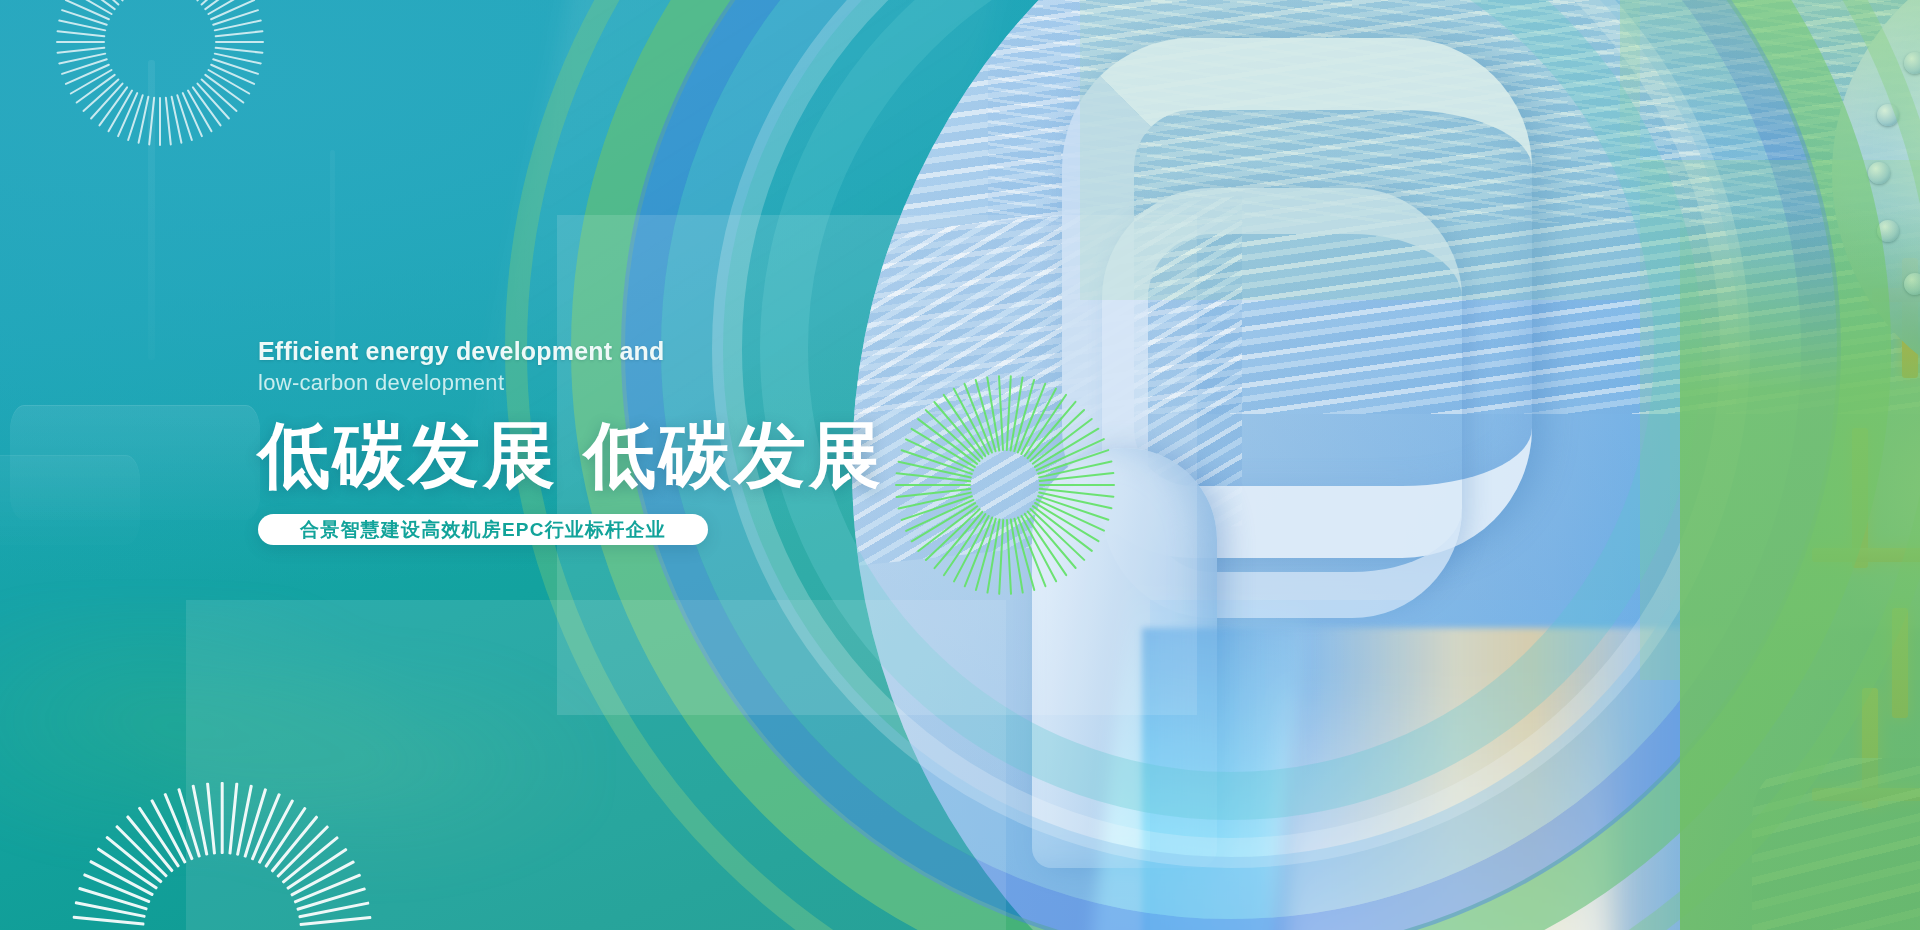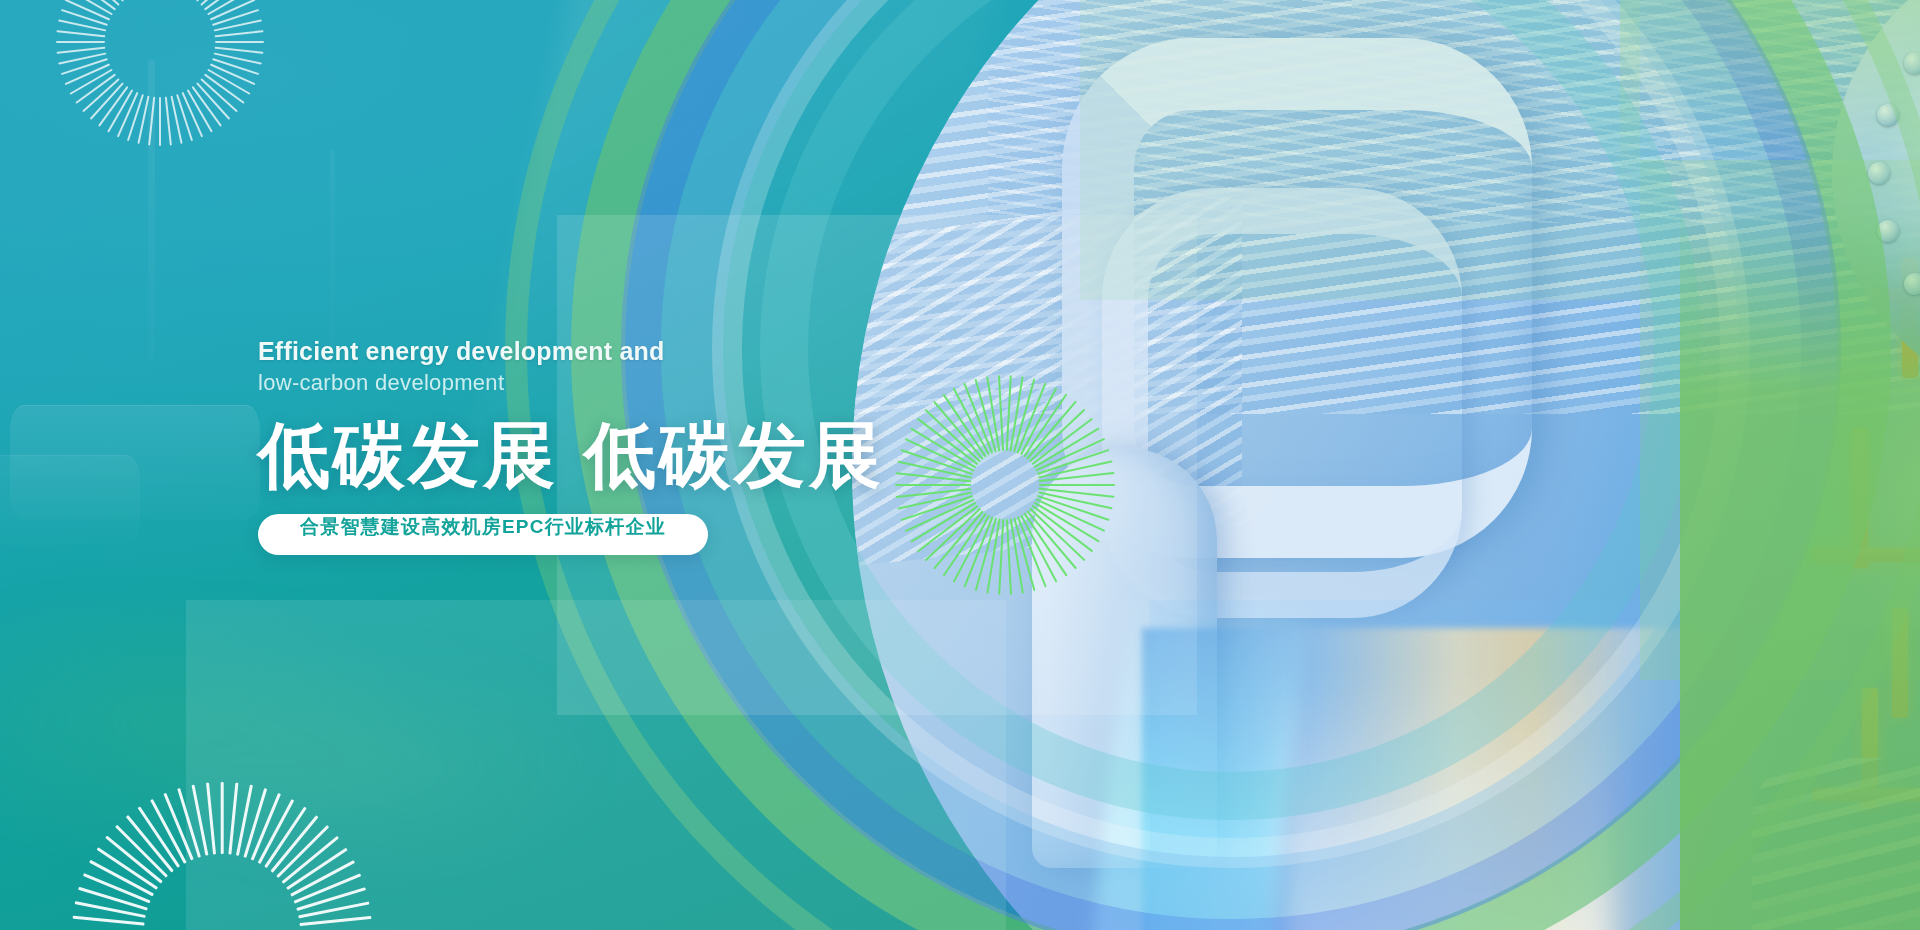--- a/index.html
+++ b/index.html
@@ -206,22 +206,22 @@
     line-height:30px; margin-top:2px; letter-spacing:.3px;
   }
   .cn-head {
     margin-top:14px; font-size:72px; font-weight:700; color:#ffffff;
     letter-spacing:3px; line-height:86px;
     text-shadow:0 3px 14px rgba(10,70,90,.28);
     white-space:nowrap;
   }
   .cn-head .gap { display:inline-block; width:26px; }
   .pill {
-    margin-top:16px; display:inline-flex; align-items:flex-start; justify-content:center;
-    height:41px; padding:0 42px; background:#ffffff; border-radius:24px;
+    margin-top:16px; display:inline-flex; align-items:center; justify-content:center;
+    height:31px; padding:0 42px; background:#ffffff; border-radius:24px;
     box-shadow:0 4px 16px rgba(10,70,90,.16);
   }
   .pill-text {
     font-size:19px; font-weight:700; color:#12a39a; letter-spacing:1.2px;
     white-space:nowrap;
   }
 </style>
 </head>
 <body>
 

